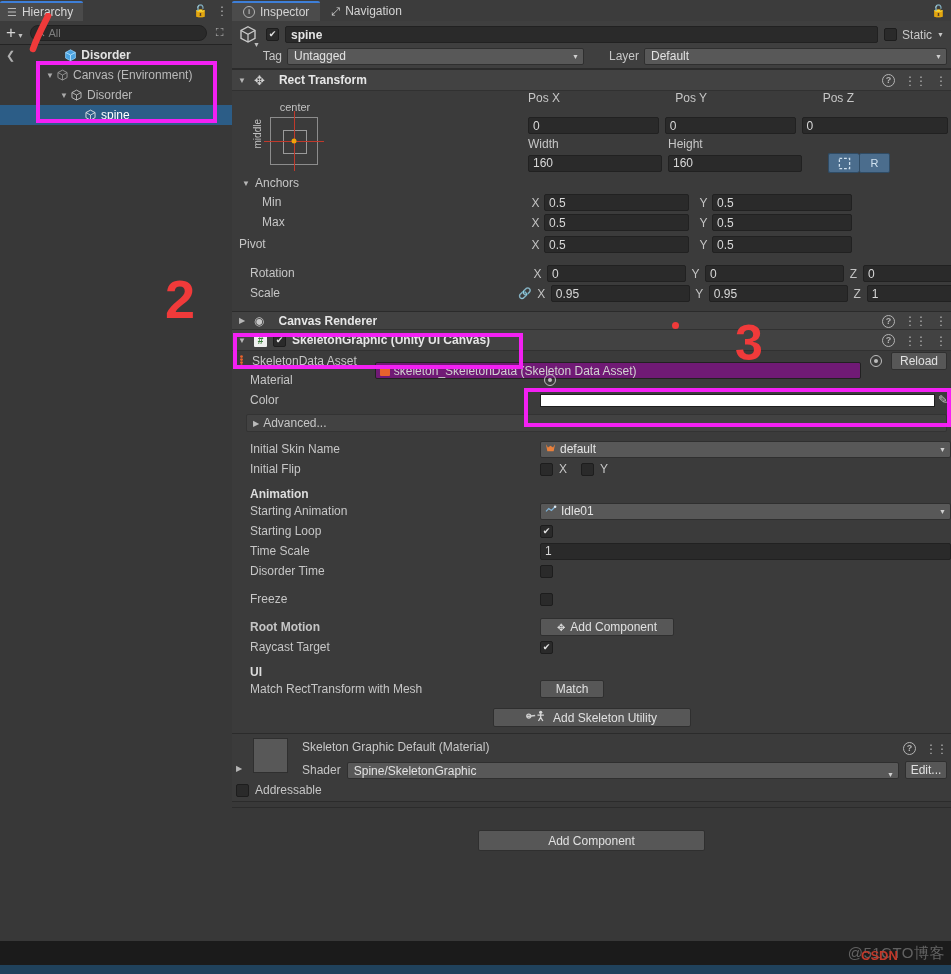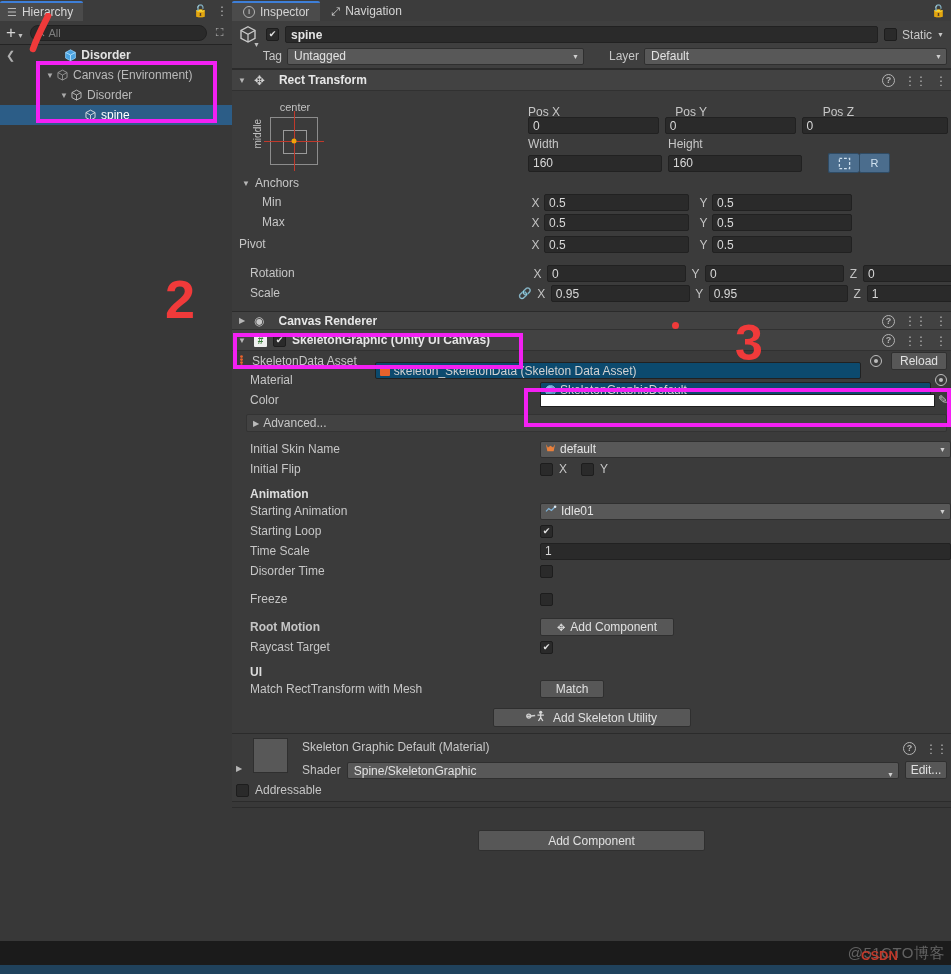--- a/index.html
+++ b/index.html
@@ -85,21 +85,21 @@
   .ap-inner{position:absolute;left:12px;top:12px;width:24px;height:24px;border:1px solid #9a9a9a;}
   .ap-hline{position:absolute;left:-7px;right:-7px;top:50%;height:1px;background:#c0392b;}
   .ap-vline{position:absolute;top:-7px;bottom:-7px;left:50%;width:1px;background:#c0392b;}
   .ap-dot{position:absolute;left:50%;top:50%;width:5px;height:5px;background:#f0a30a;border-radius:50%;transform:translate(-50%,-50%);}
   .ap-left{position:absolute;left:0px;top:18px;color:#c2c2c2;font-size:10px;writing-mode:vertical-rl;transform:rotate(180deg);}
 
   .blue-btn{background:#4b6d8d;border:1px solid #2f4b64;border-radius:2px;height:20px;display:flex;align-items:center;justify-content:center;color:#cfe0ee;font-size:11px;}
 
   .sect-label{font-weight:bold;color:#dcdcdc;font-size:12px;}
   .btn{background:#575757;border:1px solid #2f2f2f;border-radius:2px;height:18px;display:flex;align-items:center;justify-content:center;gap:5px;color:#e0e0e0;font-size:12px;}
-  .objfield{height:17px;background:#0c4a6e;border:1px solid #212121;border-radius:2px;display:flex;align-items:center;gap:4px;padding:0 4px;color:#d2d2d2;font-size:12px;margin-top:20px;}
+  .objfield{height:17px;background:#701a75;border:1px solid #212121;border-radius:2px;display:flex;align-items:center;gap:4px;padding:0 4px;color:#d2d2d2;font-size:12px;margin-top:20px;}
   .objfield .circ{width:11px;height:11px;border-radius:50%;border:1px solid #9f9f9f;display:flex;align-items:center;justify-content:center;flex:none;}
   .dot-target{width:12px;height:12px;border-radius:50%;border:1.5px solid #bdbdbd;display:flex;align-items:center;justify-content:center;flex:none;}
   .dot-target::after{content:"";width:4px;height:4px;border-radius:50%;background:#bdbdbd;}
   .grey-field{height:17px;background:#585858;border:1px solid #2f2f2f;border-radius:2px;display:flex;align-items:center;gap:4px;padding:0 4px;color:#e4e4e4;font-size:12px;}
   .colorfield{height:13px;background:#ffffff;border:1px solid #1f1f1f;}
 
   
   .mbox{position:absolute;border:4px solid #f320f3;pointer-events:none;}
   .redmark{position:absolute;color:#f03a3a;font-weight:bold;pointer-events:none;
     font-family:"Liberation Sans",sans-serif;}
@@ -256,21 +256,21 @@
           <div class="ap-top">center</div>
           <div class="ap-left">middle</div>
           <div class="ap-box">
             <div class="ap-inner"></div>
             <div class="ap-hline"></div>
             <div class="ap-vline"></div>
             <div class="ap-dot"></div>
           </div>
         </div>
 
-        <div style="position:absolute;left:296px;top:14px;width:420px;display:flex;gap:22px;">
+        <div style="position:absolute;left:296px;top:0;width:420px;display:flex;gap:22px;">
           <span class="flabel" style="width:134px;">Pos X</span>
           <span class="flabel" style="width:134px;">Pos Y</span>
           <span class="flabel" style="width:134px;">Pos Z</span>
         </div>
         <div style="position:absolute;left:296px;top:26px;width:420px;display:flex;gap:6px;">
           <div class="num" style="width:134px;">
               <span>0</span>
             </div>
           <div class="num" style="width:134px;">
               <span>0</span>
@@ -422,24 +422,20 @@
             <span>skeleton_SkeletonData (Skeleton Data Asset)</span>
           </div>
           <span class="dot-target" style="margin:0 4px;"></span>
           <div class="btn" style="width:56px;margin-right:4px;">
             <span>Reload</span>
           </div>
         </div>
 
         <div style="display:flex;align-items:center;height:20px;padding-left:18px;">
           <span class="flabel" style="width:290px;">Material</span>
-          <div class="objfield" style="flex:1;">
-            <span class="circ" style="background:radial-gradient(circle at 35% 30%, #9fd4f5, #2b6fa0);border-color:#7fb2d6;"></span>
-            <span>SkeletonGraphicDefault</span>
-          </div>
           <span class="dot-target" style="margin:0 4px;"></span>
         </div>
 
         <div style="display:flex;align-items:center;height:20px;padding-left:18px;">
           <span class="flabel" style="width:290px;">Color</span>
           <div class="colorfield" style="flex:1;"></div>
           <span style="margin:0 3px;color:#c9c9c9;font-size:12px;">✎</span>
         </div>
 
         <div style="margin:4px 4px 0 14px;height:18px;background:#424242;border:1px solid #333;border-radius:2px;display:flex;align-items:center;gap:4px;padding-left:6px;">

